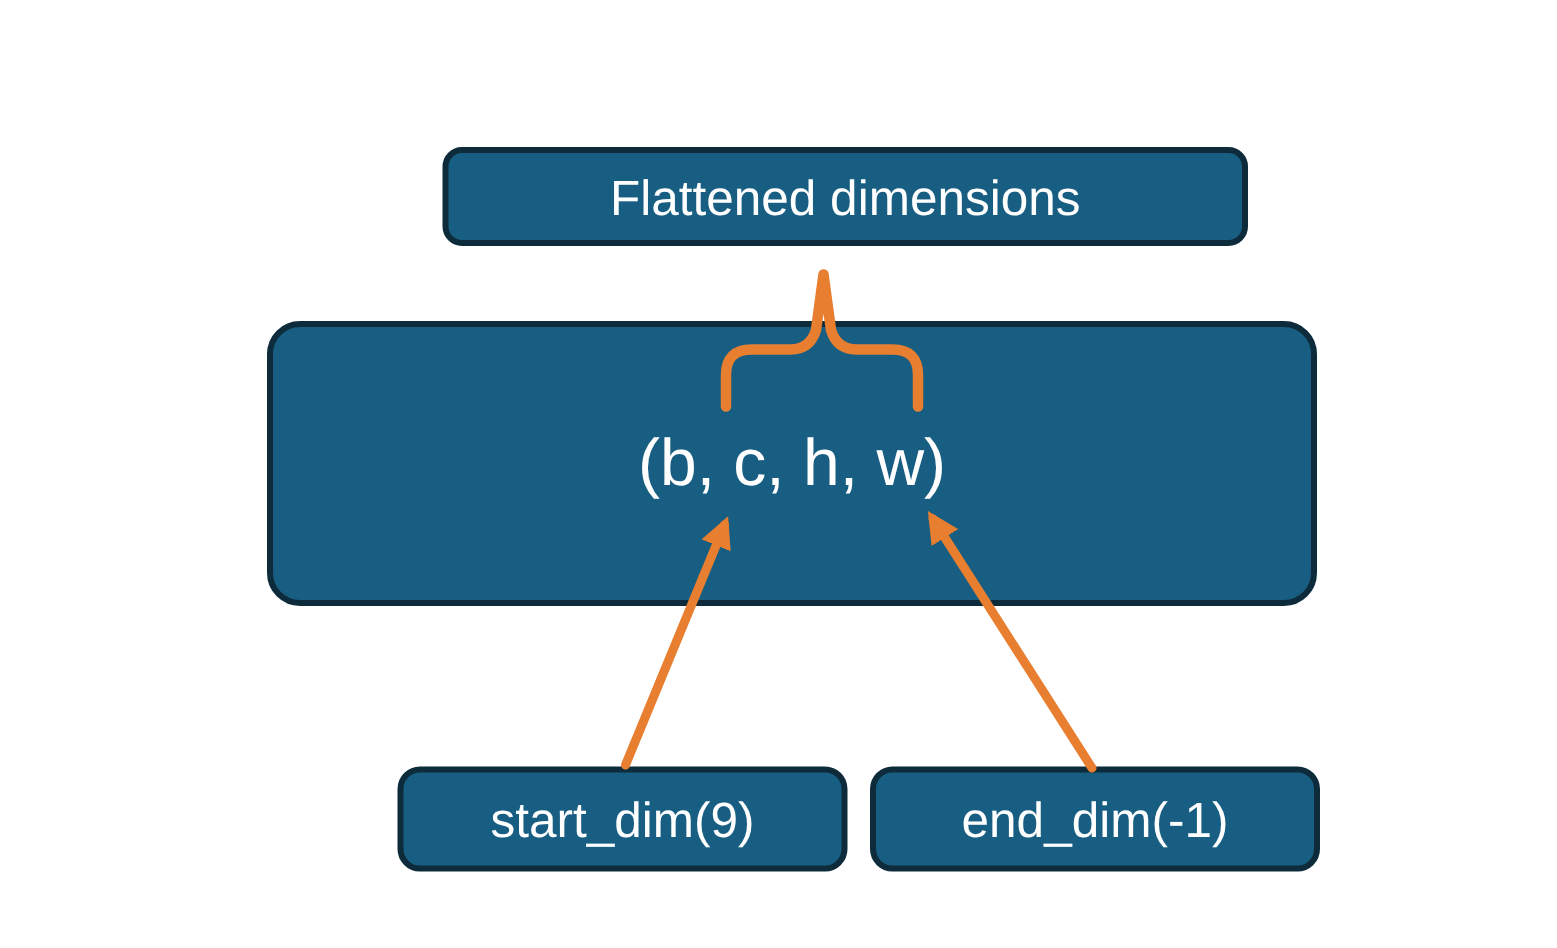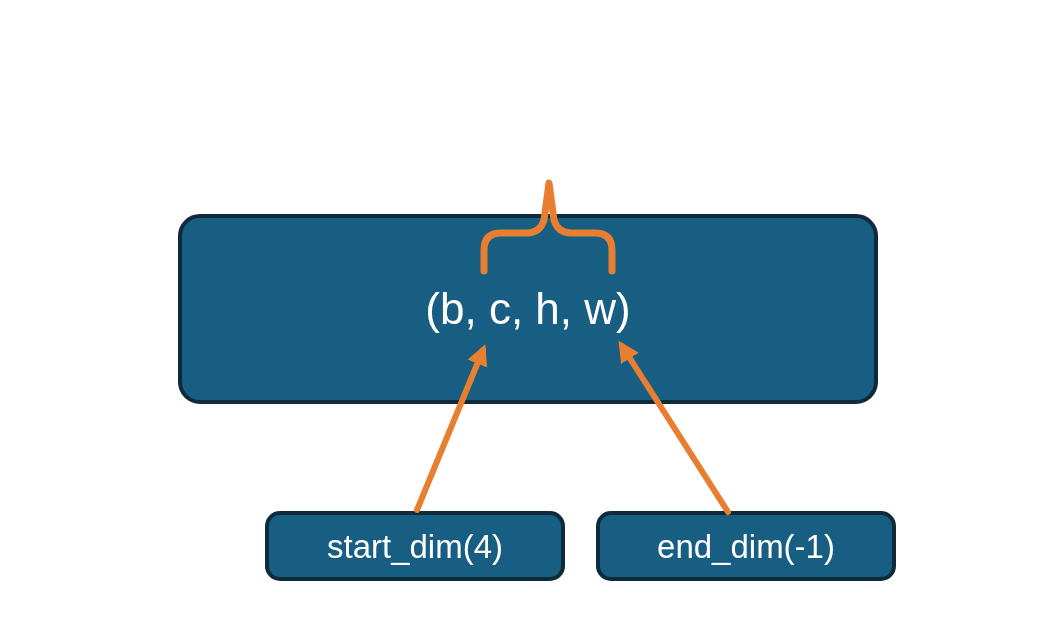--- a/index.html
+++ b/index.html
@@ -48,21 +48,20 @@
     left: 265px; top: 511px;
     width: 300px; height: 70px;
     border-radius: 15px;
     font-size: 33px;
   }
   .node-end {
     left: 580px; top: 511px;
     width: 300px; height: 70px;
     border-radius: 15px;
     font-size: 33px;
-    margin-left: 16px;
   }
   svg.connectors {
     position: absolute;
     left: 0; top: 0;
     width: 1038px;
     height: 632px;
     pointer-events: none;
   }
   .connector-stroke {
     stroke: var(--connector);
@@ -70,27 +69,30 @@
     stroke-linecap: round;
     stroke-linejoin: round;
   }
   .connector-fill { fill: var(--connector); }
 </style>
 </head>
 <body>
 
 <div class="canvas">
 
+  <div class="node node-title">
+    <span>Flattened dimensions</span>
+  </div>
 
   <div class="node node-main">
     <span>(b, c, h, w)</span>
   </div>
 
   <div class="node node-start">
-    <span>start_dim(4)</span>
+    <span>start_dim(9)</span>
   </div>
 
   <div class="node node-end">
     <span>end_dim(-1)</span>
   </div>
 
   <svg class="connectors" viewBox="0 0 1038 632" xmlns="http://www.w3.org/2000/svg">
     <defs>
       <marker id="arrowhead" viewBox="0 0 10 10" refX="7" refY="5" markerWidth="3.5" markerHeight="3.5" orient="auto-start-reverse">
         <path class="connector-fill" d="M 0 0 L 10 5 L 0 10 z"></path>

